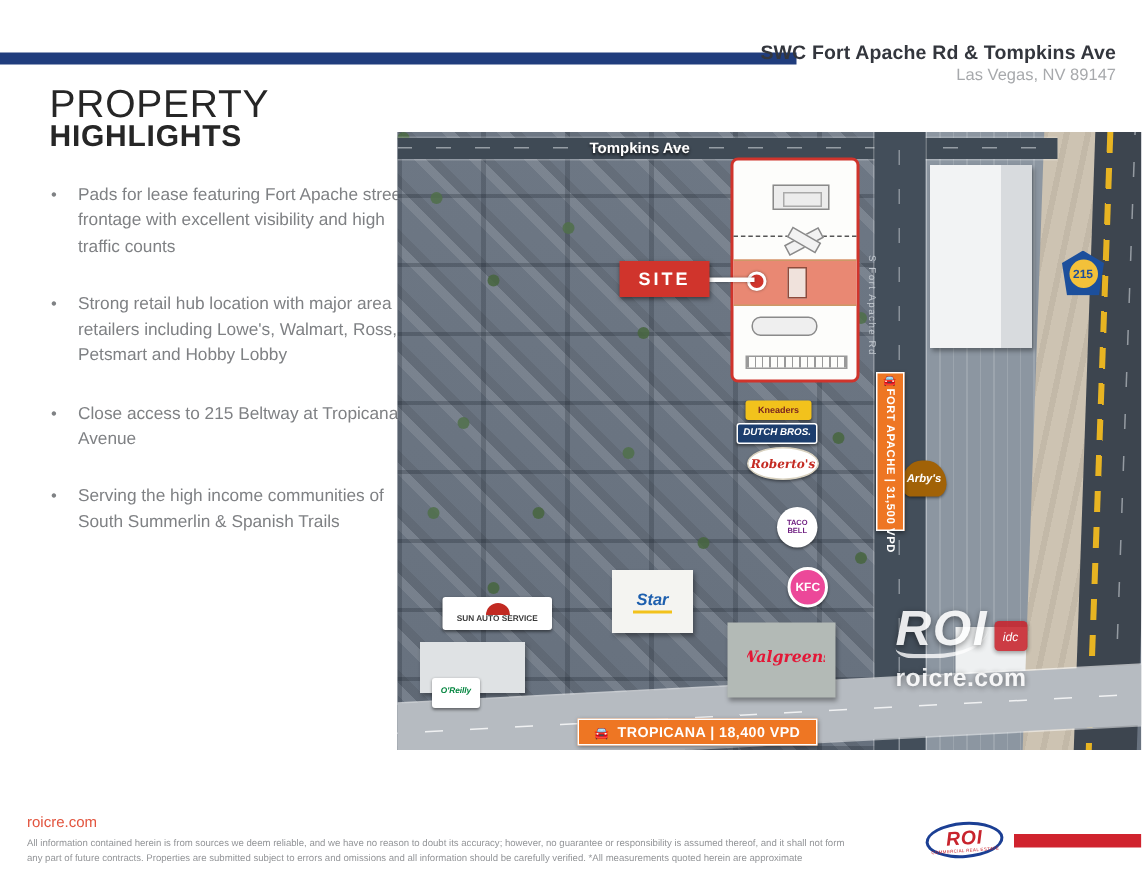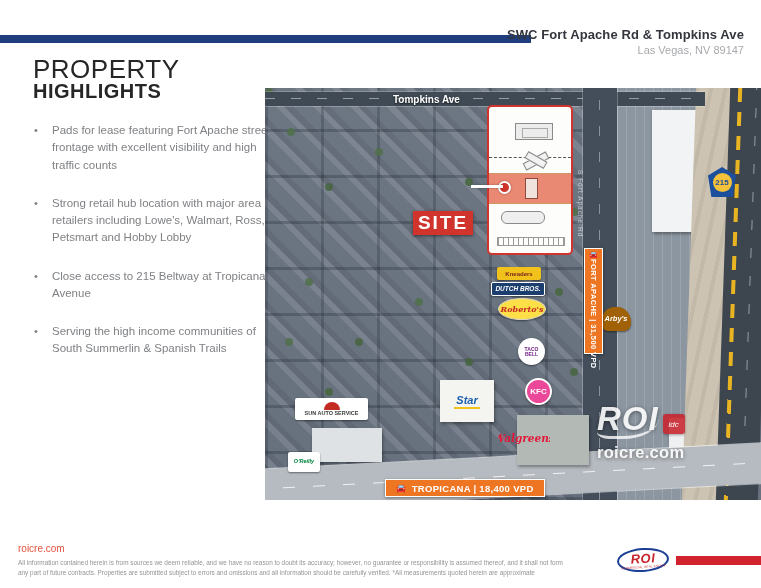--- a/index.html
+++ b/index.html
@@ -45,21 +45,21 @@
 
   .road-fortapache { position:absolute; left:318px; top:0; width:34px; height:412px; background:#434e5a; z-index:3;
     box-shadow:1px 0 0 rgba(255,255,255,.25), -1px 0 0 rgba(255,255,255,.25); }
   .road-fortapache::after { content:""; position:absolute; left:16px; top:0; width:1px; height:100%;
     background:repeating-linear-gradient(0deg,#cfd4d9 0 10px, transparent 10px 26px); opacity:.5; }
   .lbl-fortapache { position:absolute; left:312px; top:82px; z-index:6; color:#c6ccd3; font-size:6.5px;
     writing-mode:vertical-rl; letter-spacing:1px; opacity:.95; }
 
   .commercial { position:absolute; left:352px; top:0; width:80px; height:412px; z-index:1; background:#8c96a1;
     background-image:repeating-linear-gradient(90deg, rgba(255,255,255,.14) 0 1px, transparent 1px 9px); }
-  .bldg { position:absolute; background:#eef0f1; box-shadow:1px 2px 3px rgba(0,0,0,.35); z-index:2;margin-left:32px; }
+  .bldg { position:absolute; background:#eef0f1; box-shadow:1px 2px 3px rgba(0,0,0,.35); z-index:2; }
   .bldg.b1 { left:355px; top:22px; width:68px; height:122px; background:linear-gradient(90deg,#f2f3f4 70%, #d8dbde 70%); }
   .bldg.b2 { left:372px; top:330px; width:58px; height:46px; }
   .bldg.b3 { left:15px; top:340px; width:70px; height:34px; background:#dfe2e4; }
   .bldg.star-bldg { left:143px; top:292px; width:54px; height:42px; background:#f4f4f1; display:flex; align-items:center; justify-content:center; z-index:5; }
   .bldg.walg-bldg { left:220px; top:327px; width:72px; height:50px; background:#b3bab6; z-index:4; }
 
   .desert { position:absolute; left:424px; top:-6px; width:46px; height:424px; background:#cdc3b2; z-index:2; transform:rotate(2deg);
     background-image:repeating-linear-gradient(100deg, rgba(120,110,95,.12) 0 4px, transparent 4px 14px); }
   .hwy215 { position:absolute; left:458px; top:-8px; width:42px; height:430px; background:#3d454f; z-index:3; transform:rotate(2deg); }
   .hwy215::before { content:""; position:absolute; left:8px; top:0; width:4px; height:100%;
@@ -82,22 +82,22 @@
   .sp-b2 { position:absolute; left:34px; top:50px; width:26px; height:8px; border:1px solid #8a8a8a; background:#f2f2f2; transform:rotate(-28deg); }
   .sp-b2b { position:absolute; left:36px; top:49px; width:22px; height:8px; border:1px solid #8a8a8a; background:#f2f2f2; transform:rotate(30deg); }
   .sp-b3 { position:absolute; left:36px; top:71px; width:13px; height:21px; border:1.2px solid #8d4b3c; background:#f0e2dc; }
   .sp-b4 { position:absolute; left:12px; top:104px; width:44px; height:13px; border:1px solid #8a8a8a; background:#efefef; border-radius:6px; }
   .sp-stalls { position:absolute; left:8px; top:130px; width:68px; height:9px; border:1px solid #999;
     background:repeating-linear-gradient(90deg,#999 0 1px, transparent 1px 5px); }
   .sp-dot { position:absolute; left:9px; top:74px; width:13px; height:13px; border-radius:50%; background:#d0342c; border:2.5px solid #fff; box-shadow:0 0 2px rgba(0,0,0,.4); }
 
   .site-line { position:absolute; left:206px; top:97px; width:32px; height:2.5px; background:#fff; z-index:6; box-shadow:0 0 2px rgba(0,0,0,.4); }
   .site-label { position:absolute; left:148px; top:86px; width:60px; height:24px; background:#d0342c; color:#fff; z-index:7;
-    display:flex; align-items:center; justify-content:center; font-size:19px; font-weight:bold; letter-spacing:2px;
-    box-shadow:0 1px 3px rgba(0,0,0,.5);margin-top:37px; }
+    display:flex; align-items:center; justify-content:center; font-size:12px; font-weight:bold; letter-spacing:2px;
+    box-shadow:0 1px 3px rgba(0,0,0,.5); }
 
   
   .banner-fa { position:absolute; left:319px; top:160px; width:19px; height:106px; background:#ee7623; border:1.5px solid #fff;
     z-index:7; display:flex; flex-direction:column; align-items:center; padding-top:2px; box-shadow:0 1px 3px rgba(0,0,0,.4); }
   .banner-fa .car { font-size:7px; color:#fff; line-height:1; }
   .banner-fa .txt { writing-mode:vertical-rl; color:#fff; font-size:7.5px; font-weight:bold; letter-spacing:.4px; margin-top:1px; white-space:nowrap; }
   .banner-trop { position:absolute; left:120px; top:391px; width:160px; height:18px; background:#ee7623; border:1.5px solid #fff;
     z-index:7; display:flex; align-items:center; justify-content:center; gap:5px; color:#fff; font-size:9.5px; font-weight:bold;
     letter-spacing:.3px; box-shadow:0 1px 3px rgba(0,0,0,.4); }
   .banner-trop .car { font-size:8px; }
@@ -107,21 +107,21 @@
     background:#1c4f9c; clip-path:polygon(50% 0, 100% 28%, 88% 100%, 12% 100%, 0 28%);
     display:flex; align-items:center; justify-content:center; }
   .shield215 .inner { width:19px; height:19px; border-radius:50%; background:#f3c13a; color:#1c4f9c;
     display:flex; align-items:center; justify-content:center; font-size:8px; font-weight:bold; }
 
   
   .logo-chip { position:absolute; z-index:6; display:flex; align-items:center; justify-content:center; text-align:center;
     font-weight:bold; border-radius:2px; box-shadow:0 1px 2px rgba(0,0,0,.45); overflow:hidden; line-height:1; }
   .kneaders { left:232px; top:179px; width:44px; height:13px; background:#f2c21c; color:#7a2420; font-size:6px; }
   .dutchbros { left:226px; top:194px; width:54px; height:14px; background:#1c3e6e; color:#fff; font-size:6.5px; font-style:italic; border:1px solid #fff; }
-  .robertos { left:233px; top:210px; width:48px; height:22px; background:#fde047; color:#c42a22; font-size:8px;
+  .robertos { left:233px; top:210px; width:48px; height:22px; background:#ffffff; color:#c42a22; font-size:8px;
     border-radius:50%; font-family:"DejaVu Serif", serif; font-style:italic; border:1px solid #d9d2c0; }
   .tacobell { left:253px; top:250px; width:27px; height:27px; border-radius:50%; background:#fff; color:#702082; font-size:5px; }
   .kfc { left:260px; top:290px; width:27px; height:27px; border-radius:50%; background:#ec4899; color:#fff; font-size:8px; border:2px solid #fff; }
   .arbys { left:336px; top:219px; width:30px; height:24px; background:#a16207; color:#fff; font-size:7.5px; font-style:italic;
     border-radius:55% 55% 8px 8px / 80% 80% 10px 10px; }
   .sunauto { left:30px; top:310px; width:73px; height:22px; background:#fff; color:#3a3a3a; font-size:5.5px; flex-direction:column; }
   .sunauto::before { content:""; width:16px; height:8px; border-radius:8px 8px 0 0; background:#c22a22; margin-bottom:1px; }
   .oreilly { left:23px; top:364px; width:32px; height:20px; background:#fff; color:#00843d; font-size:5.5px; font-style:italic; flex-direction:column; }
   .star-text { color:#1d5fae; font-size:11px; font-weight:bold; font-style:italic; border-bottom:2px solid #f2c21c; padding:0 2px 1px; }
   .walgreens { left:233px; top:343px; width:52px; height:14px; background:transparent; box-shadow:none; color:#e31837;

